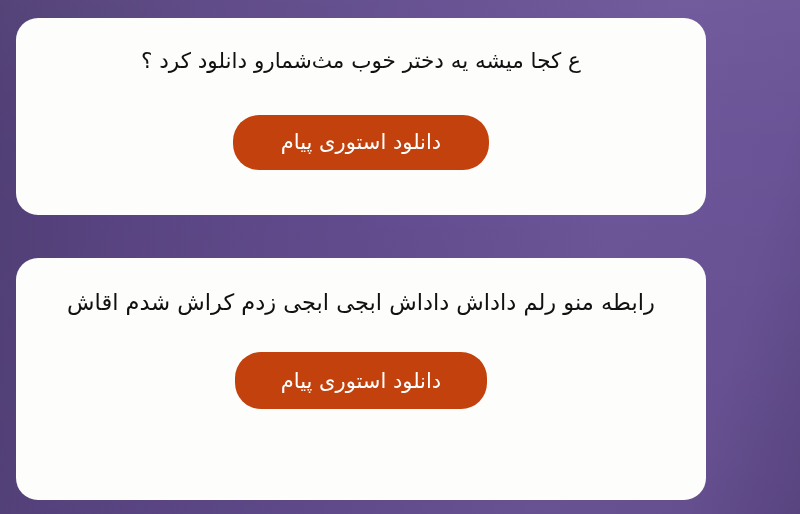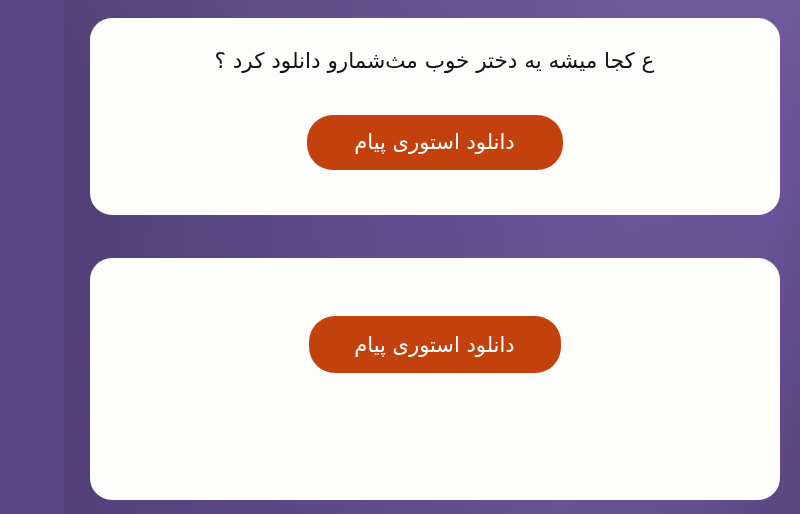--- a/index.html
+++ b/index.html
@@ -10,29 +10,29 @@
   body {
     width: 800px;
     height: 514px;
     overflow: hidden;
     font-family: "DejaVu Sans", sans-serif;
     background: #5e4786;
   }
 
   #app {
     position: relative;
-    width: 736px;
+    width: 800px;
     height: 514px;
     box-sizing: border-box;
     background:
       linear-gradient(105deg, #4e3d73 0%, #5b4684 22%, #644d90 48%, #6d5699 72%, #6a5396 88%, #5d4886 100%);
     display: flex;
     flex-direction: column;
-    align-items: center;
-    padding: 18px 0 0 5px;
+    align-items: flex-end;
+    padding: 18px 0 0 16px;
   }
 
   
   #app::after {
     content: "";
     position: absolute;
     inset: 0;
     pointer-events: none;
     background:
       linear-gradient(to bottom, rgba(255,255,255,0.035) 0%, rgba(0,0,0,0.00) 30%, rgba(0,0,0,0.05) 100%);
@@ -118,16 +118,17 @@
 <body>
 
 <div id="app">
 
   <div class="card card-1">
     <div class="card-text">ع کجا میشه یه دختر خوب مث‌شمارو دانلود کرد ؟</div>
     <button class="dl-button">دانلود استوری پیام</button>
   </div>
 
   <div class="card card-2">
+    <div class="card-text">رابطه منو رلم داداش داداش ابجی ابجی زدم کراش شدم اقاش</div>
     <button class="dl-button">دانلود استوری پیام</button>
   </div>
 
 </div>
 
 </body></html>

